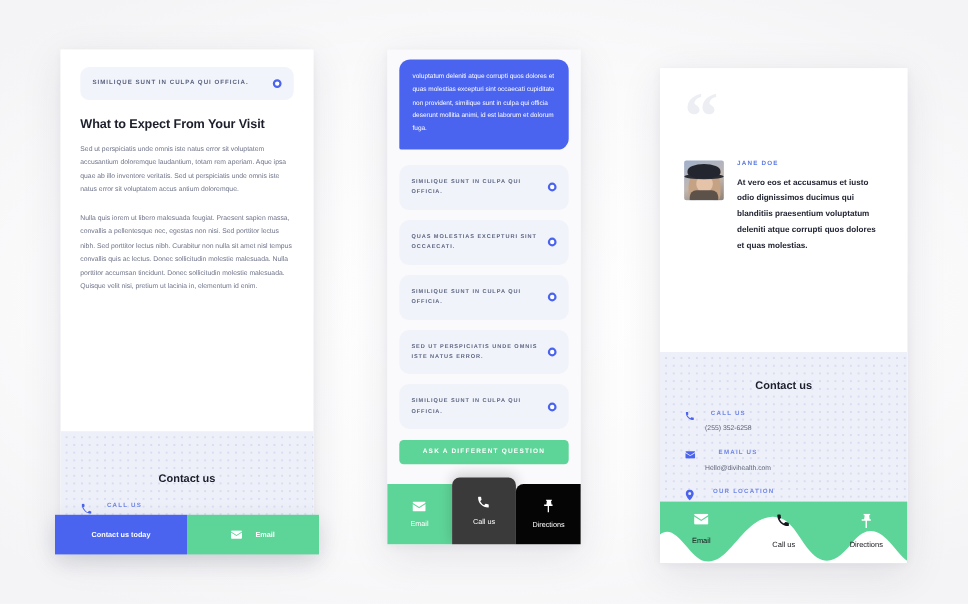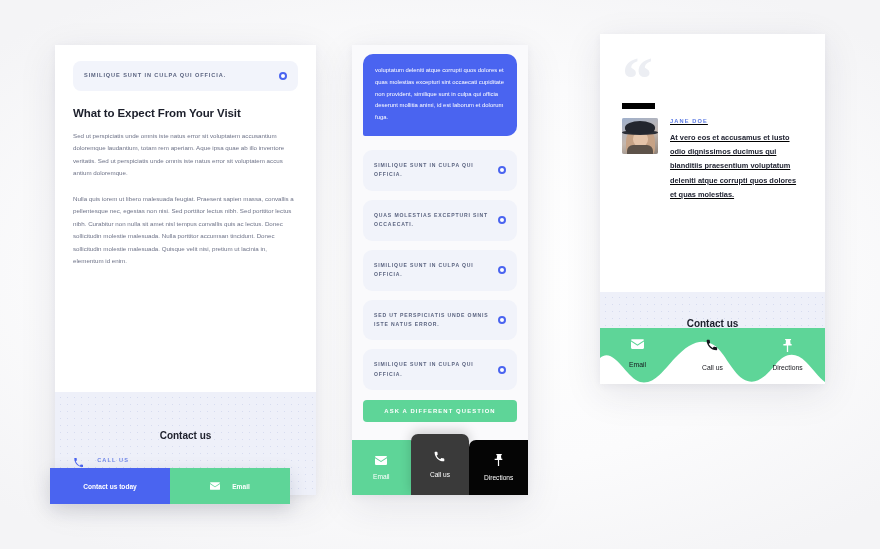--- a/index.html
+++ b/index.html
@@ -34,21 +34,21 @@
     position: absolute;
     background: #ffffff;
     overflow: hidden;
     box-shadow: 0 10px 35px rgba(35,40,70,0.10), 0 2px 8px rgba(35,40,70,0.05);
   }
 
   
   #panel-left {
     left: 55px;
     top: 45px;
-    width: 261px;
+    width: 230px;
     height: 450px;
   }
   .p1-white {
     background: #ffffff;
     padding: 16px 18px 18px 18px;
   }
   .faq-pill {
     background: #f2f4fb;
     border-radius: 8px;
     padding: 10px 11px;
@@ -244,24 +244,23 @@
     font-size: 6.6px;
   }
   .tab2 svg { display:block; }
   .tab2-email  { background: #5ed598; }
   .tab2-call   { background: #3a3a3a; height: 61px; border-radius: 7px 7px 0 0; box-shadow: 0 -3px 12px rgba(0,0,0,0.18); }
   .tab2-dir    { background: #050505; border-radius: 7px 0 0 0; }
 
   
   #panel-right {
     left: 600px;
-    top: 34px;
+    top: 62px;
     width: 225px;
-    height: 350px;
-    text-decoration: underline;
+    height: 450px;
   }
   .p3-white { background:#fff; padding: 22px 22px 18px 22px; }
   .bigquote {
     font-family: "Liberation Serif", serif;
     font-size: 62px;
     line-height: 0.72;
     color: #eceef3;
     font-weight: 700;
     letter-spacing: 2px;
     height: 56px;

